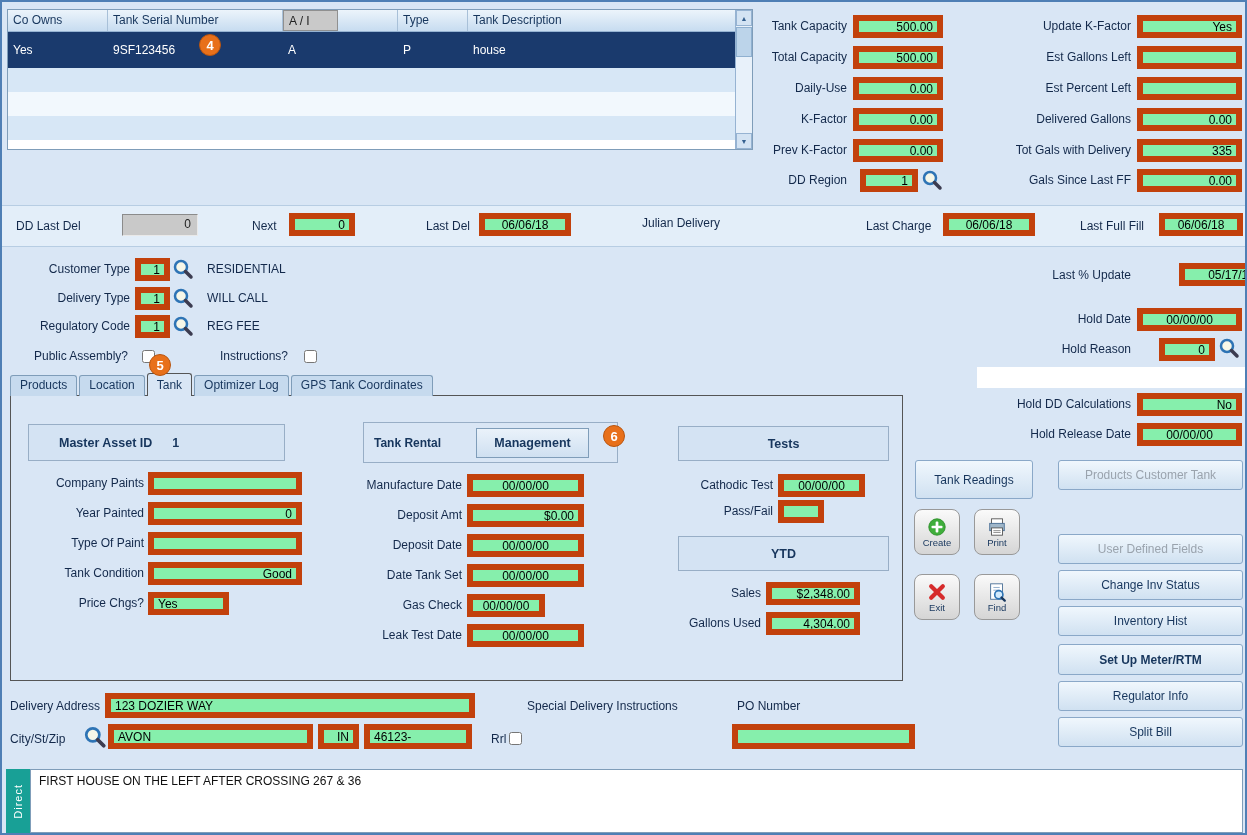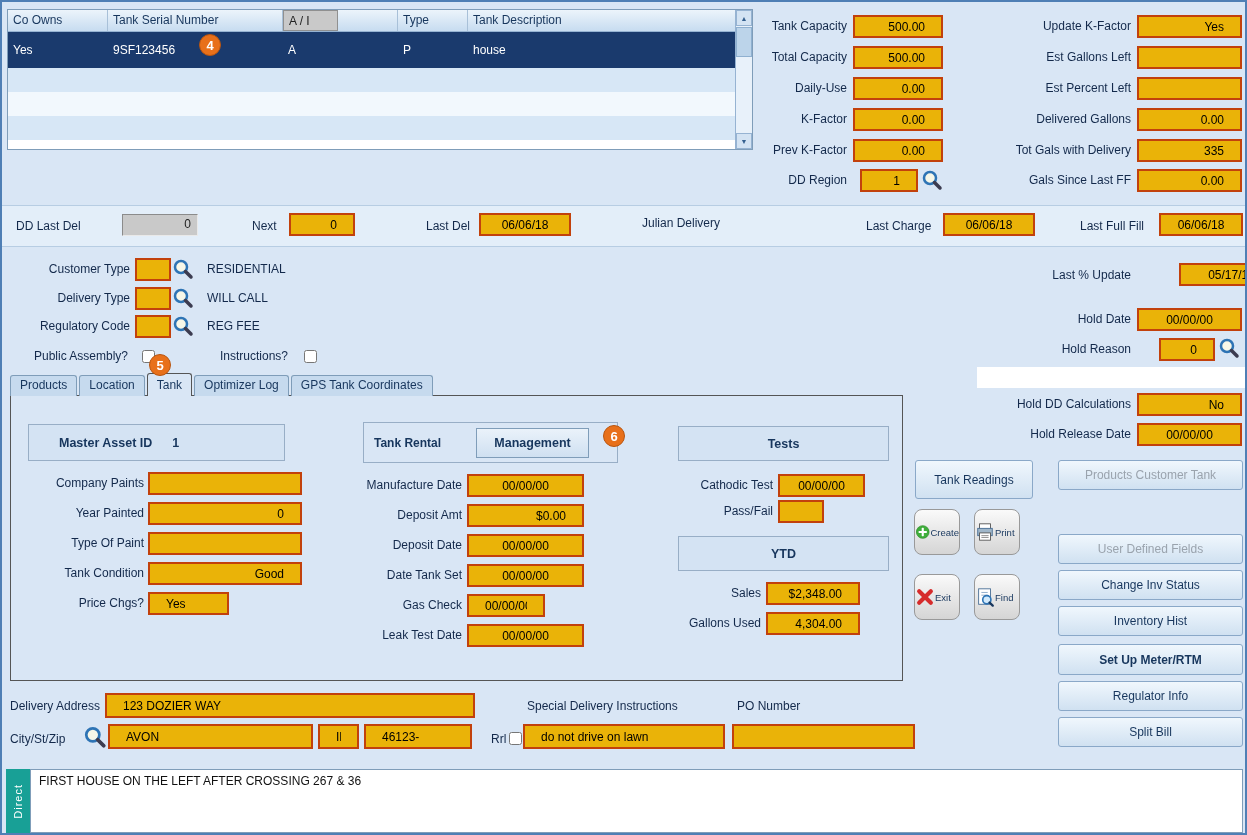--- a/index.html
+++ b/index.html
@@ -1,20 +1,20 @@
 <!DOCTYPE html>
 <html><head>
 <meta charset="utf-8">
 <style>
 *{margin:0;padding:0;box-sizing:border-box}
 html,body{background:#eef2f7}
 #win{position:relative;width:1247px;height:835px;background:#d9e6f5;border:2px solid #4f7fb5;font-family:"Liberation Sans",sans-serif;font-size:12px;color:#13294b;overflow:hidden}
 .L{position:absolute;width:150px;text-align:right;white-space:nowrap;color:#13294b}
 .Ll{position:absolute;white-space:nowrap;color:#13294b}
-input.inp{position:absolute;height:23px;border:2px solid #c2410c;background:#eab308;font:12px "Liberation Sans",sans-serif;color:#000;padding:0 16px}
+input.inp{position:absolute;height:23px;border:6px solid #c2410c;background:#86efac;font:12px "Liberation Sans",sans-serif;color:#000;padding:0 4px}
 input.inp.r{text-align:right}
 input.inp.c{text-align:center}
 .mag{position:absolute;width:22px;height:22px;cursor:pointer}
 .badge{position:absolute;width:22px;height:22px;border-radius:50%;background:#e8701a;border:1px solid #b85510;color:#fff;font-weight:bold;font-size:13px;display:flex;align-items:center;justify-content:center;z-index:9}
 #grid{position:absolute;left:5px;top:7px;width:746px;height:141px;background:#fff;border:1px solid #7f9db9}
 .ghead{display:flex;height:22px;background:linear-gradient(#ecf4fb,#c7dcf0);border-bottom:1px solid #96b3d2}
 .gh{border-right:1px solid #a8c0d8;padding:3px 5px;white-space:nowrap;overflow:hidden;color:#17365d}
 .gh.grey{background:#c9c9c9;border:1px solid #909090;color:#222}
 .grow{display:flex}
 .grow .gc{padding:2px 5px;white-space:nowrap;overflow:hidden}
@@ -29,21 +29,21 @@
 #tabs{position:absolute;left:8px;top:371px;height:23px;display:flex;align-items:flex-end;z-index:5}
 .tab{height:21px;line-height:19px;padding:0 9px;background:#c6daee;border:1px solid #7f9db9;border-bottom:none;border-radius:3px 3px 0 0;margin-right:2px;color:#17365d;cursor:pointer;white-space:nowrap}
 .tab.active{height:23px;line-height:22px;background:#d9e6f5;border-color:#555;z-index:6}
 #panel{position:absolute;left:8px;top:393px;width:893px;height:286px;border:1px solid #555;z-index:4}
 .hbox{position:absolute;background:#d4e3f3;border:1px solid #98aec6;display:flex;align-items:center;justify-content:center;font-weight:bold;color:#17365d;font-size:12.5px}
 .gbox{position:absolute;border:1px solid #98aec6}
 .mgmt{position:absolute;background:linear-gradient(#eaf2fa,#cfe0f1);border:1px solid #7f9db9;font-weight:bold;color:#17365d;display:flex;align-items:center;justify-content:center;cursor:pointer;font-size:12.5px}
 .actbtn{position:absolute;display:flex;align-items:center;justify-content:center;background:linear-gradient(#f0f7fd,#d0e1f1);border:1px solid #8aa8c8;border-radius:3px;color:#17365d;font:12px "Liberation Sans",sans-serif;cursor:pointer;white-space:nowrap}
 .actbtn.bold{font-weight:bold}
 .actbtn.disabled{color:#9aa3ad}
-.iconbtn{position:absolute;width:46px;height:46px;border-radius:8px;background:linear-gradient(#fafafa,#d5d5d5);border:1px solid #999;display:flex;flex-direction:row;align-items:center;justify-content:flex-start;gap:0;cursor:pointer}
+.iconbtn{position:absolute;width:46px;height:46px;border-radius:8px;background:linear-gradient(#fafafa,#d5d5d5);border:1px solid #999;display:flex;flex-direction:column;align-items:center;justify-content:center;gap:0;cursor:pointer}
 .iconbtn span{font-size:9.5px;color:#17365d}
 .chk{position:absolute;width:13px;height:13px}
 #direct-tab{position:absolute;left:4px;top:767px;width:24px;height:64px;background:#18a096;color:#fff;display:flex;align-items:center;justify-content:center}
 #direct-tab .vt{writing-mode:vertical-rl;transform:rotate(180deg);font-size:11px;letter-spacing:1px}
 #note{position:absolute;left:28px;top:767px;width:1213px;height:64px;background:#fff;border:1px solid #7f9db9;padding:4px 8px;color:#111}
 .wstrip{position:absolute;left:975px;top:365px;width:268px;height:21px;background:#fff}
 </style>
 </head>
 <body>
 
@@ -289,21 +289,20 @@
     <svg width="24" height="24" viewBox="0 0 22 22">
         <circle cx="9" cy="9" r="6" fill="#f7f7e8" stroke="#2e74b5" stroke-width="2.5"></circle>
         <line x1="13.5" y1="13.5" x2="19" y2="19" stroke="#3c3c50" stroke-width="3.5" stroke-linecap="round"></line>
       </svg>
   </span>
   <input class="inp" style="left: 106px; top: 722px; width: 205px; height: 25px;" value="AVON">
   <input class="inp" style="left: 316px; top: 722px; width: 41px; height: 25px; text-align: right;" value="IN">
   <input class="inp" style="left: 362px; top: 722px; width: 108px; height: 25px;" value="46123-">
   <div class="Ll" style="left:489px;top:730px">Rrl</div>
   <input type="checkbox" class="chk" style="left: 507px; top: 730px;">
-  <input class="inp" style="left: 521px; top: 722px; width: 202px; height: 25px;" value="do not drive on lawn">
   <input class="inp" style="left: 730px; top: 722px; width: 183px; height: 25px;" value="">
 
   <div id="direct-tab">
     <span class="vt">Direct</span>
   </div>
   <div id="note">FIRST HOUSE ON THE LEFT AFTER CROSSING 267 &amp; 36</div>
 
 </div>
 
 </body></html>

